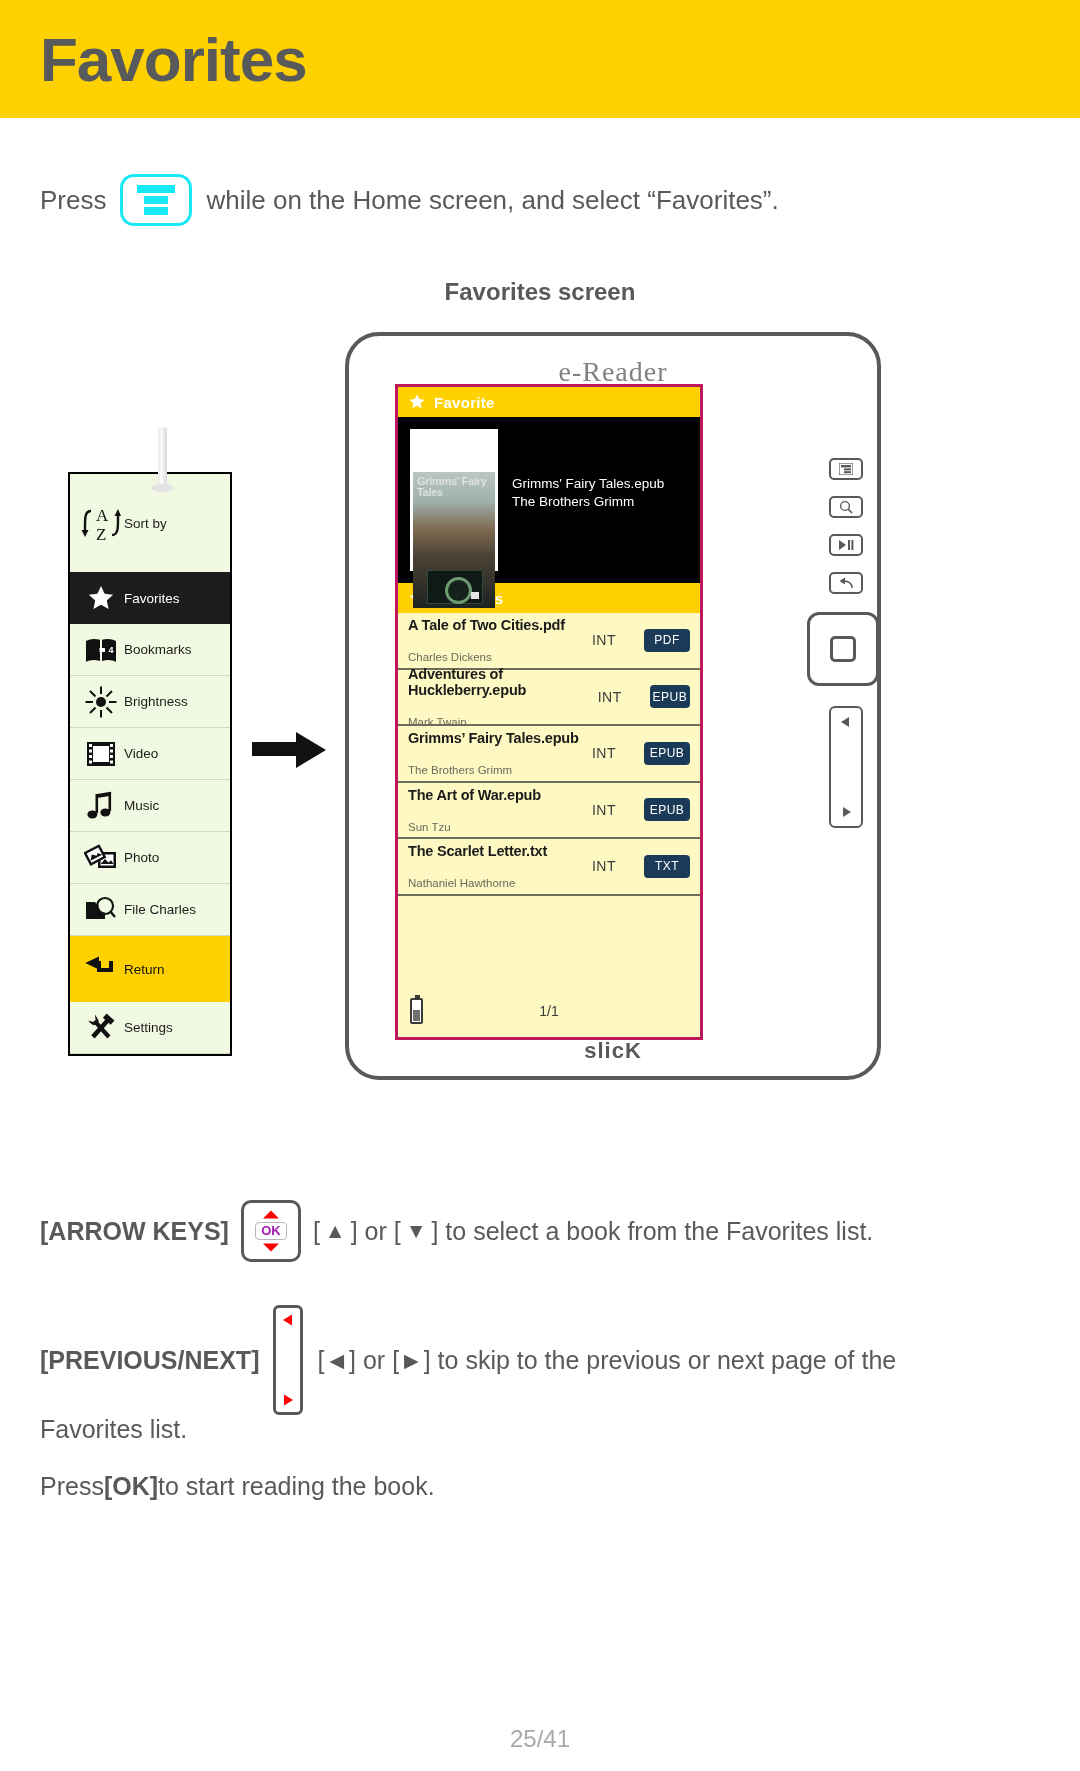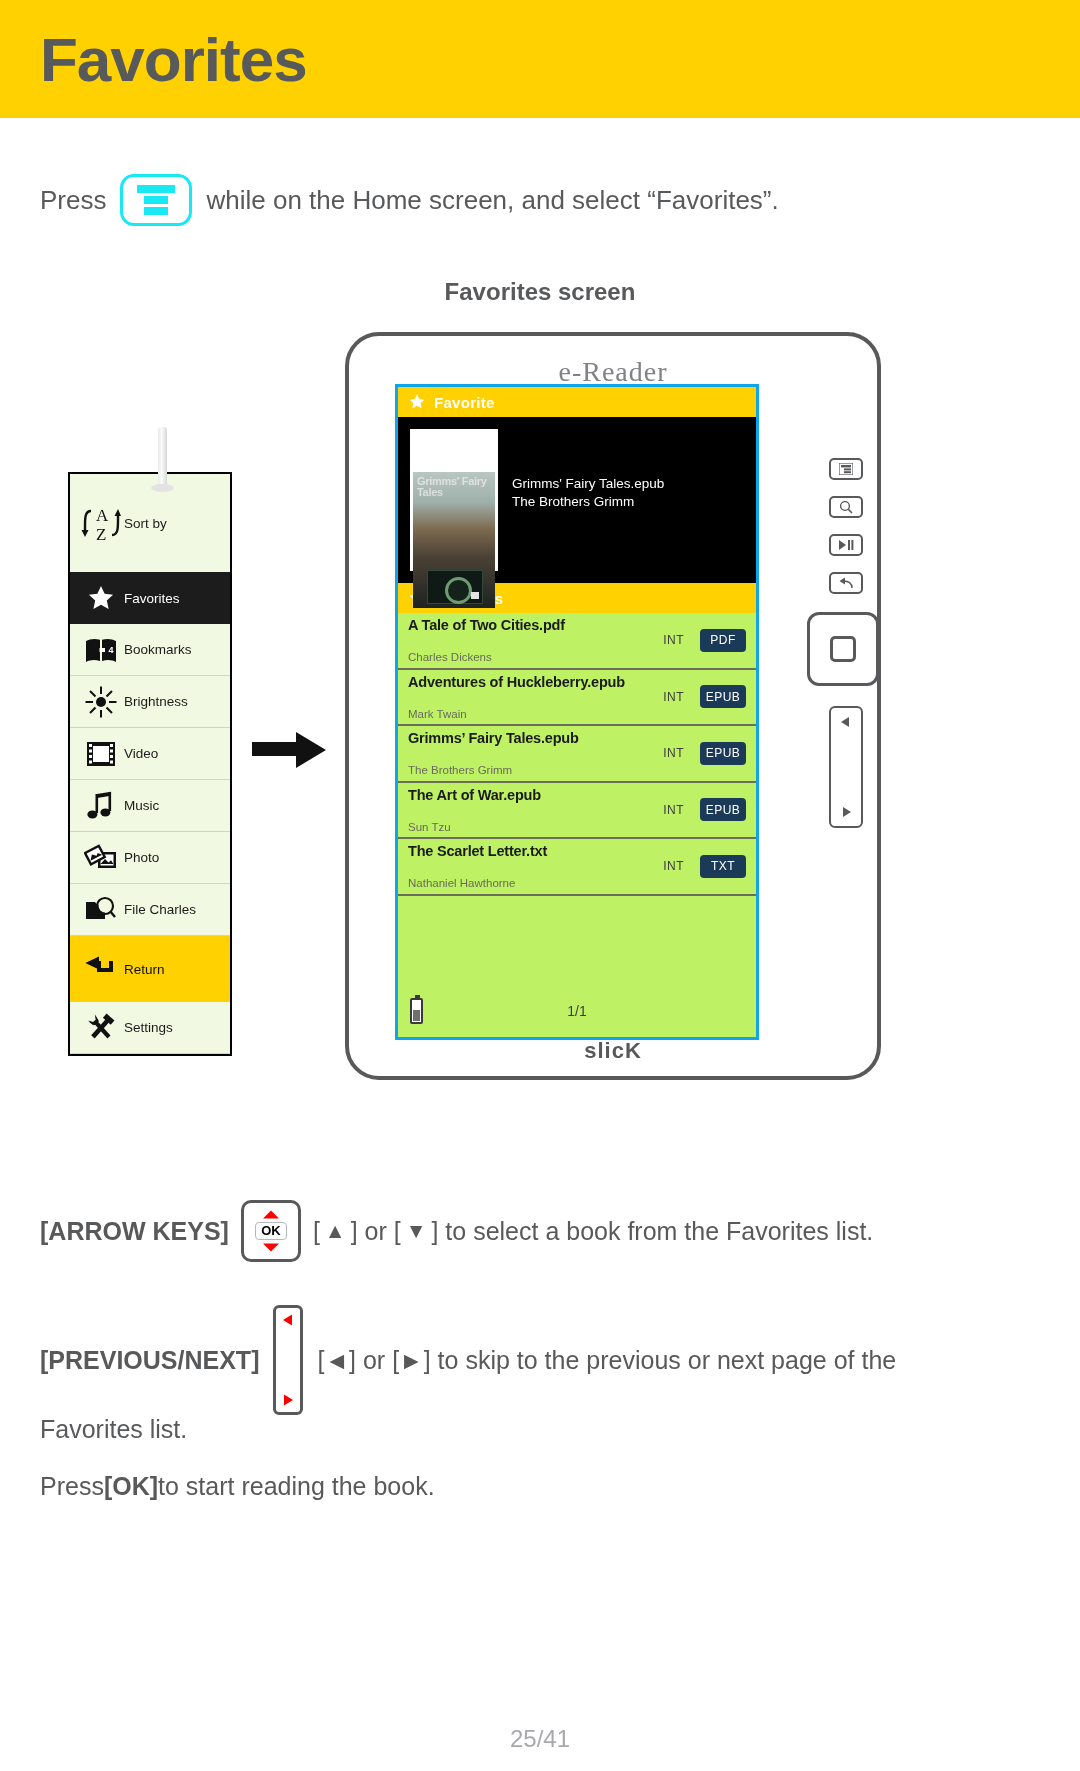--- a/index.html
+++ b/index.html
@@ -97,22 +97,22 @@
     font-size: 28px; color: #808285; letter-spacing: 1px;
     font-family: Liberation Serif, serif;
   }
   .device-brand-bottom {
     position: absolute; bottom: 12px; width: 100%;
     text-align: center; font-size: 22px; font-weight: bold;
     color: #58595b; letter-spacing: 1px;
   }
   .screen {
     position: absolute; left: 46px; top: 48px;
-    width: 364px; height: 656px;
-    border: 3px solid #0ea5e9; background: #bef264;
+    width: 308px; height: 656px;
+    border: 3px solid #be185d; background: #fef9c3;
     overflow: hidden;
   }
   .bar-fav {
     background: #ffd100; height: 30px;
     display: flex; align-items: center; padding-left: 10px; gap: 8px;
   }
   .bar-fav .t {
     font-size: 15px; font-weight: bold; color: #fff;
     letter-spacing: .3px;
   }
@@ -157,21 +157,21 @@
     height: 56.5px; padding: 0 10px;
     border-bottom: 2px solid #6d6d5c;
   }
   .book-info { flex: 1 1 auto; }
   .book-title {
     font-size: 14.5px; font-weight: bold; color: #1b1b1b;
     letter-spacing: -.2px;
   }
   .book-author { font-size: 11.5px; color: #6a6a5e; margin-top: 18px; }
   .book-int {
-    font-size: 12px; color: #3c3c3c; margin-right: 16px;
+    font-size: 14px; color: #3c3c3c; margin-right: 28px;
     letter-spacing: .5px;
   }
   .badge {
     width: 46px; height: 23px; border-radius: 4px;
     background: #1b3a57; color: #fff;
     font-size: 12px; display: flex;
     align-items: center; justify-content: center;
     letter-spacing: .5px;
   }
   .screen-foot {
@@ -234,21 +234,21 @@
   .instr b { color: #58595b; }
   .ok-key {
     width: 60px; height: 62px;
     border: 3px solid #58595b; border-radius: 10px;
     background: #fff; margin: 0 12px;
     display: flex; flex-direction: column;
     align-items: center; justify-content: center; gap: 2px;
   }
   .ok-label {
     border: 1.5px solid #b7b7b7; border-radius: 4px;
-    color: #000000; font-size: 13px; font-weight: bold;
+    color: #a21caf; font-size: 13px; font-weight: bold;
     padding: 1px 5px; line-height: 14px;
   }
   .pn-key {
     width: 30px; height: 110px;
     border: 3px solid #58595b; border-radius: 6px;
     background: #fff; margin: 0 14px;
     display: flex; flex-direction: column;
     align-items: center; justify-content: space-between;
     padding: 6px 0;
   }

